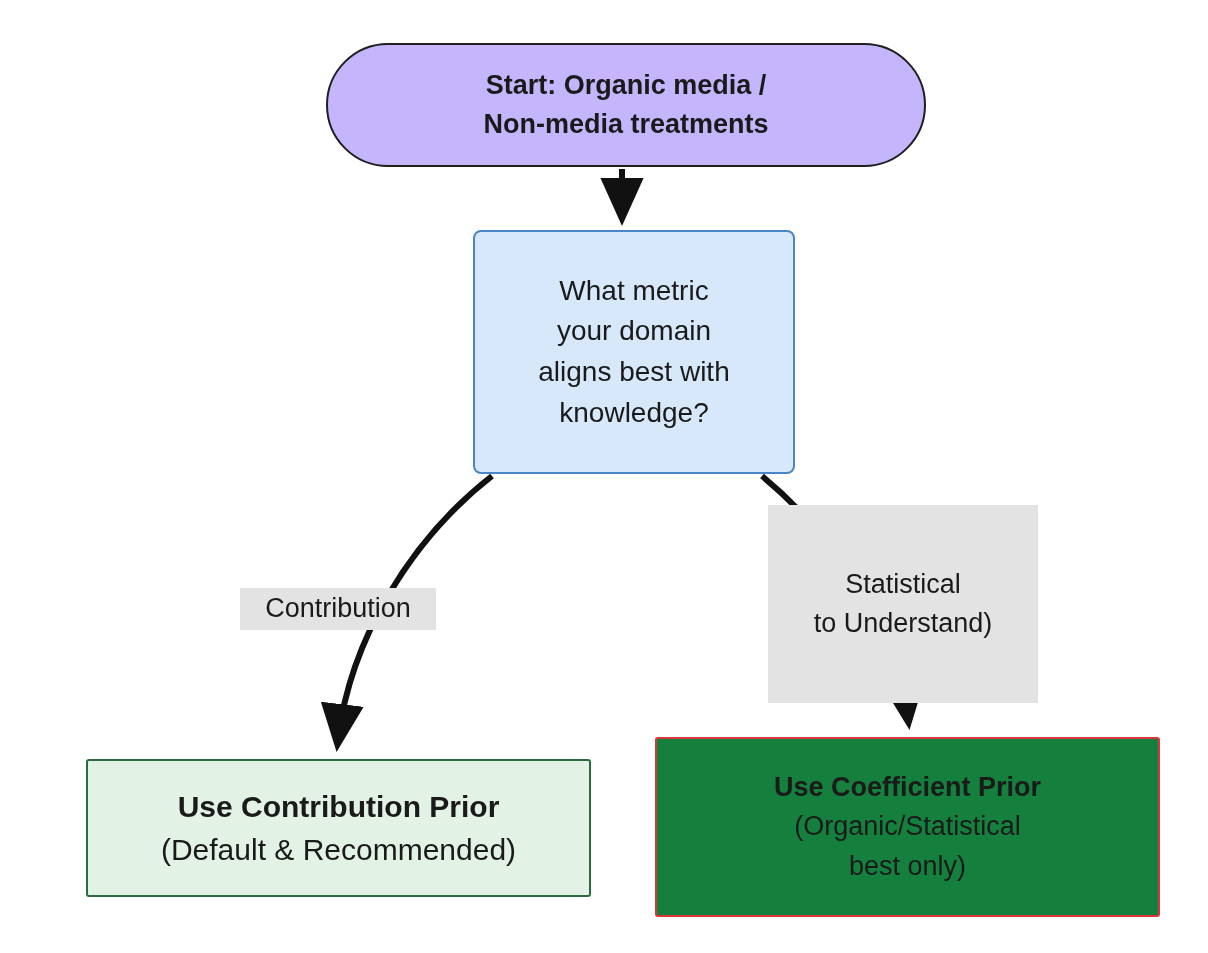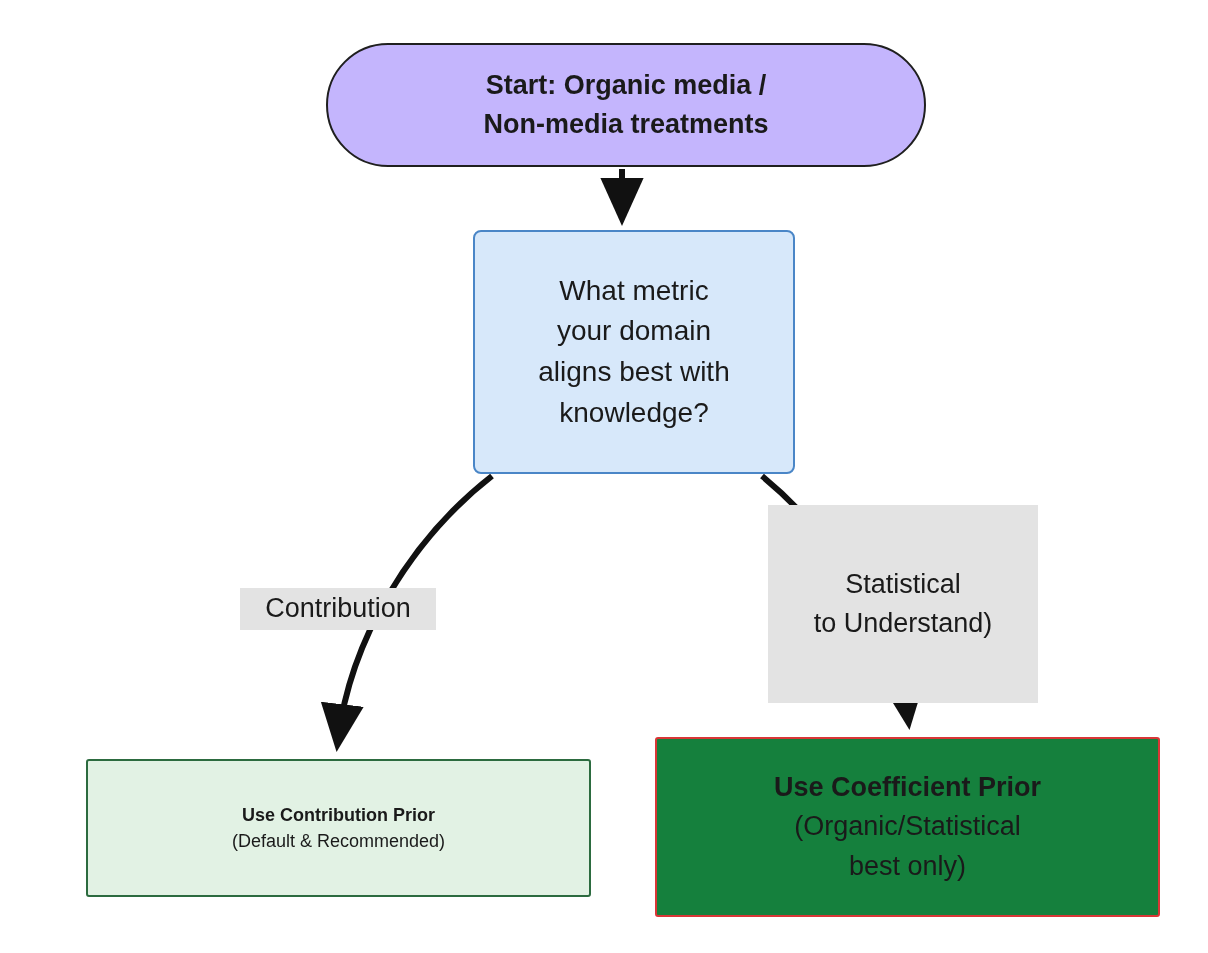--- a/index.html
+++ b/index.html
@@ -70,21 +70,21 @@
 
   
   #node-contribution {
     left: 86px;
     top: 759px;
     width: 505px;
     height: 138px;
     border: 2.5px solid #2c6b3f;
     border-radius: 3px;
     background: #e2f2e4;
-    font-size: 18px;
+    font-size: 30px;
     line-height: 1.45;
   }
 
   
   #node-coefficient {
     left: 655px;
     top: 737px;
     width: 505px;
     height: 180px;
     border: 2.5px solid #d93636;

